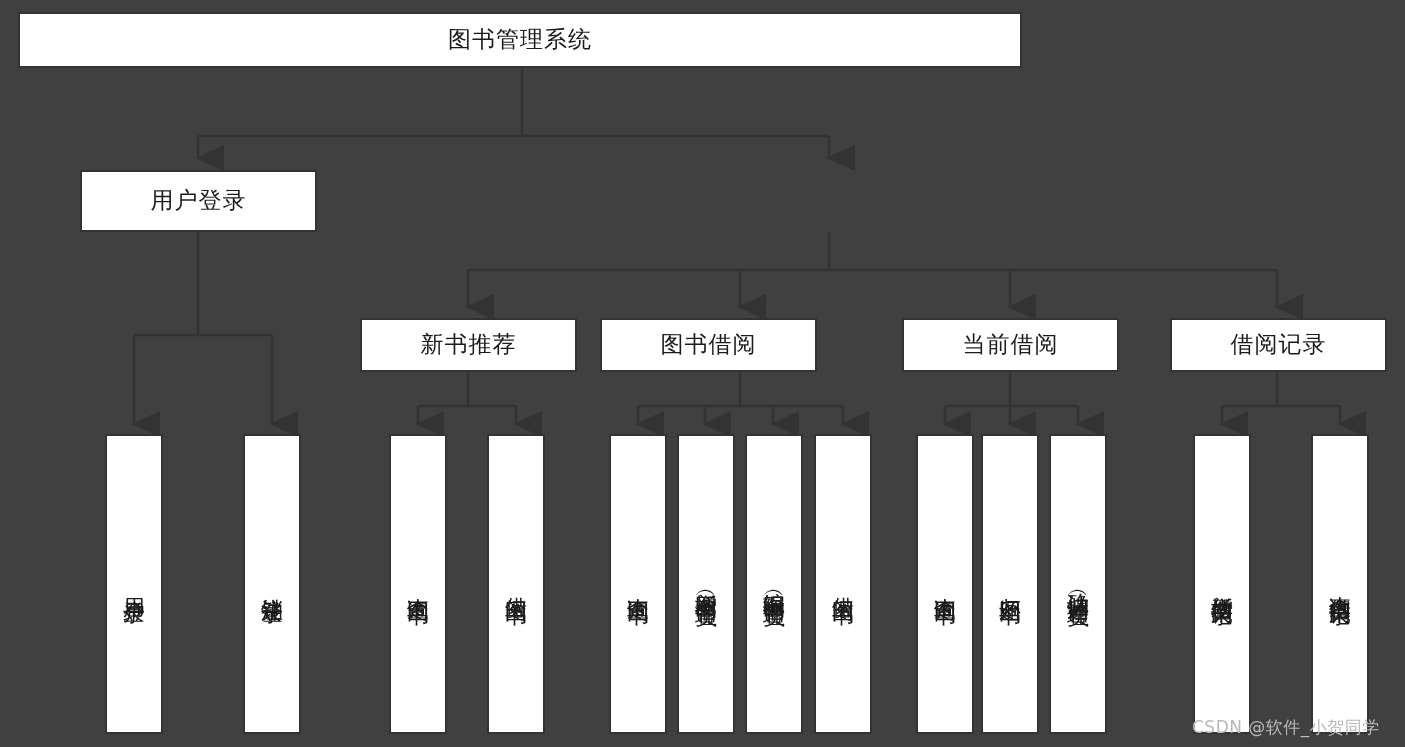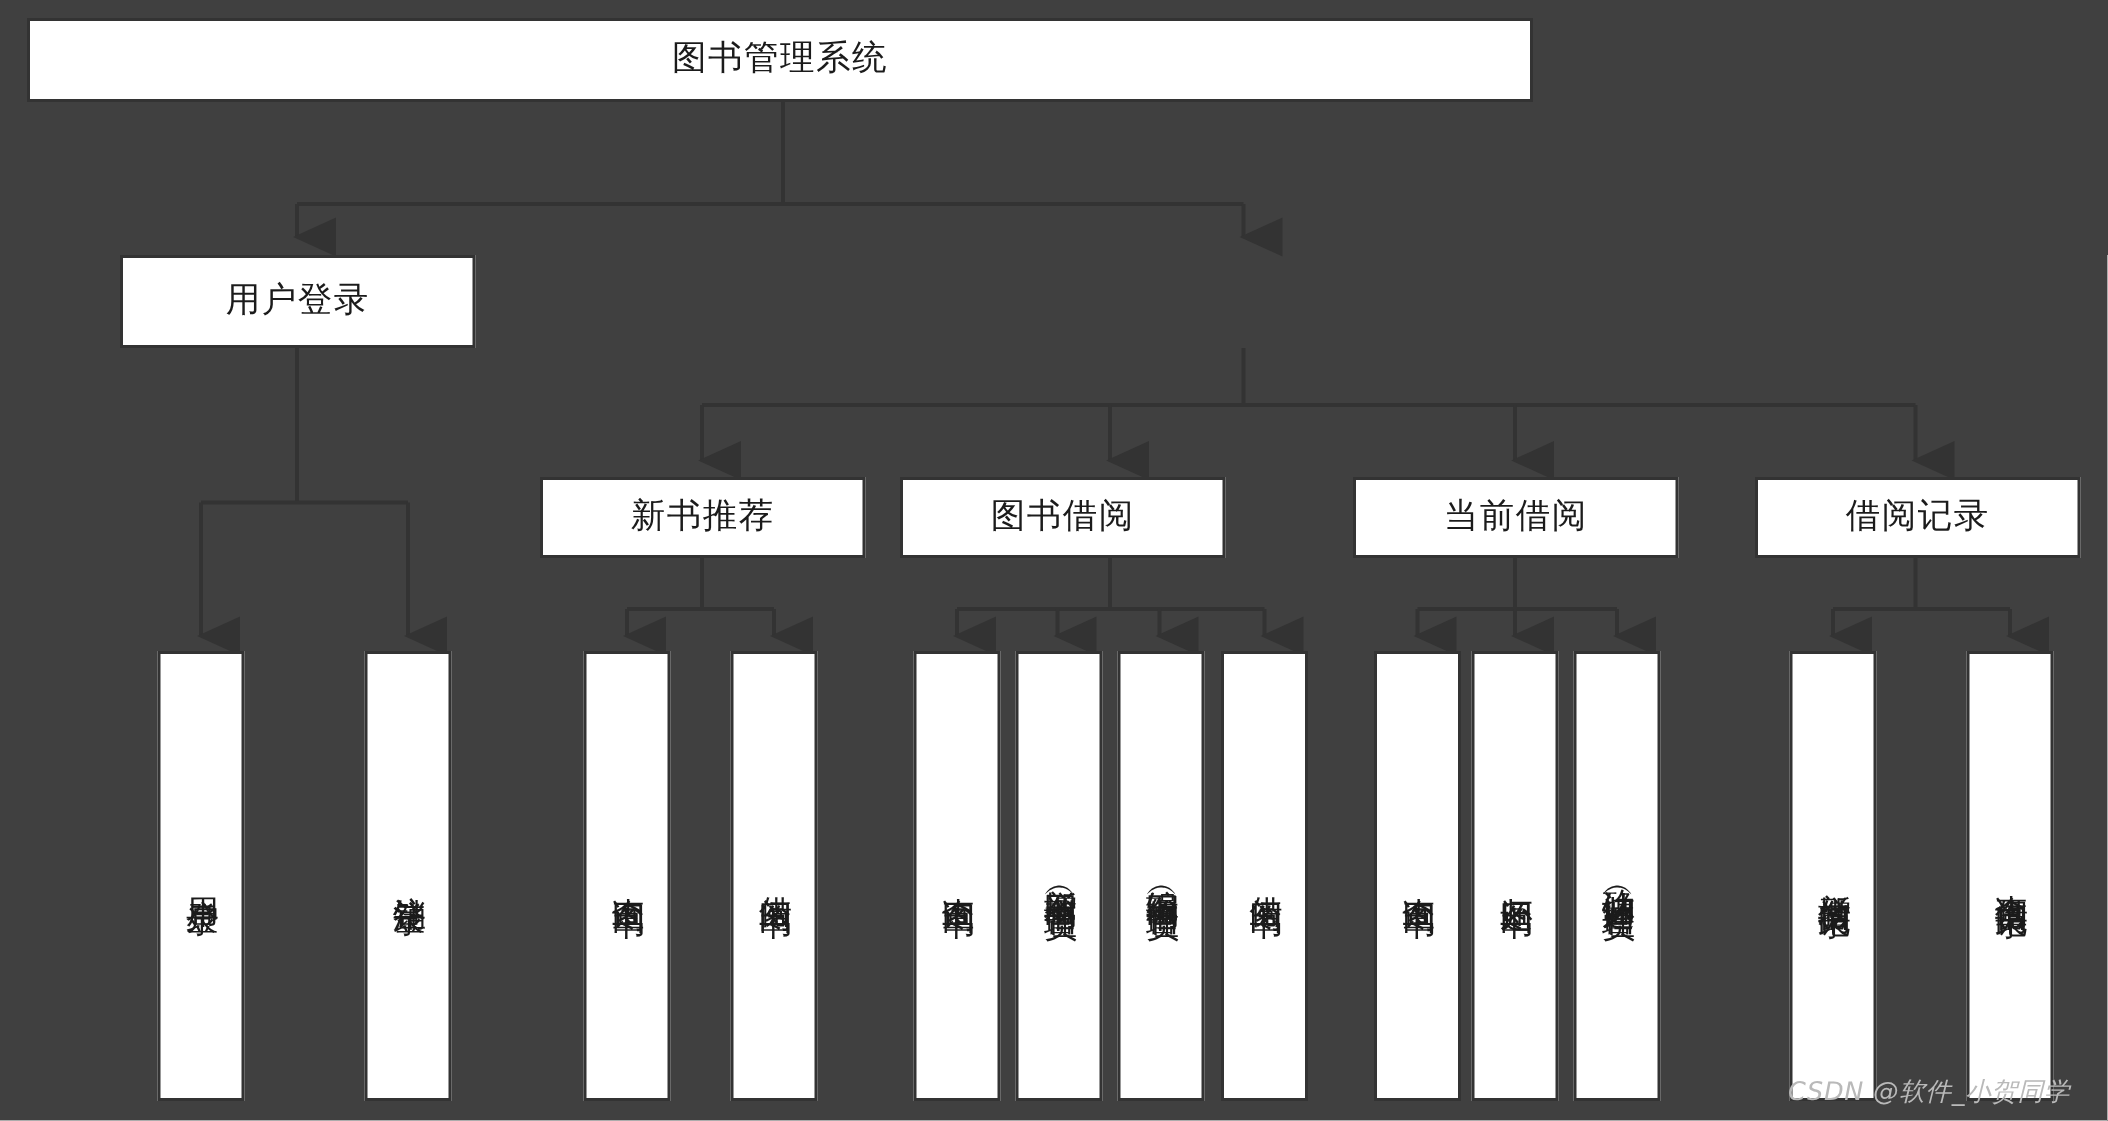--- a/index.html
+++ b/index.html
@@ -53,21 +53,20 @@
     text-orientation: upright;
     display: block;
   }
   .watermark {
     position: absolute;
     font-size: 17px;
     color: #b9b9b9;
     white-space: nowrap;
     letter-spacing: 0.5px;
     font-family: "DejaVu Sans", "Liberation Sans", sans-serif;
-    font-style: italic;
   }
 </style>
 </head>
 <body>
 
 <div id="canvas">
 
   <svg class="edges" viewBox="0 0 1405 747">
     <defs>
       <marker id="arrow" viewBox="0 0 12 12" refX="6" refY="10.5" markerWidth="12" markerHeight="12" orient="auto-start-reverse">

